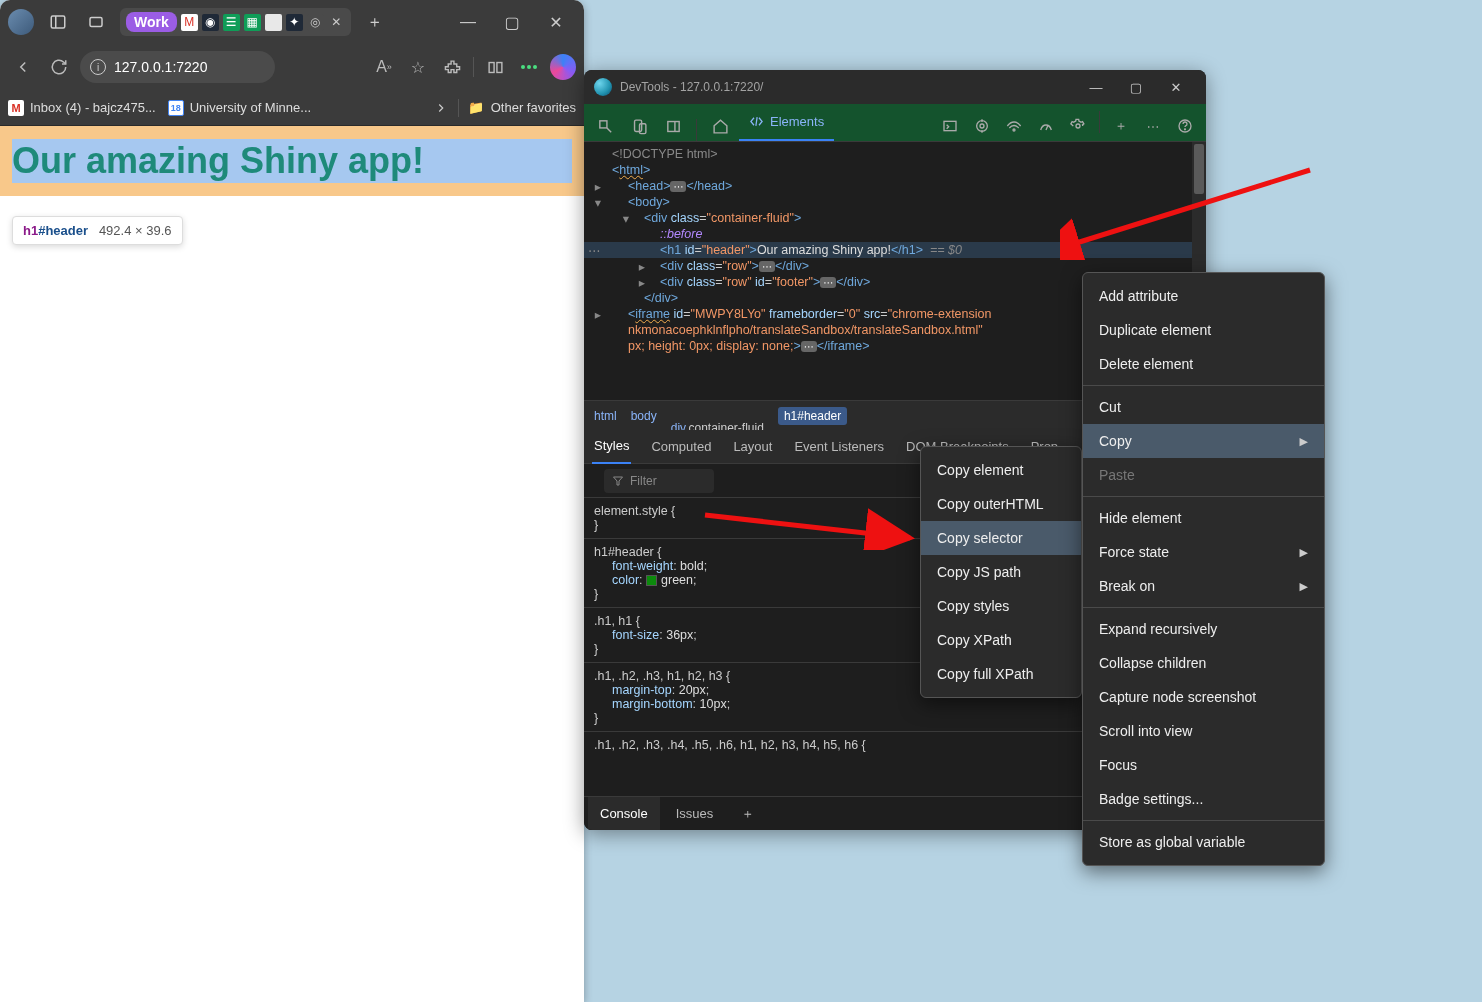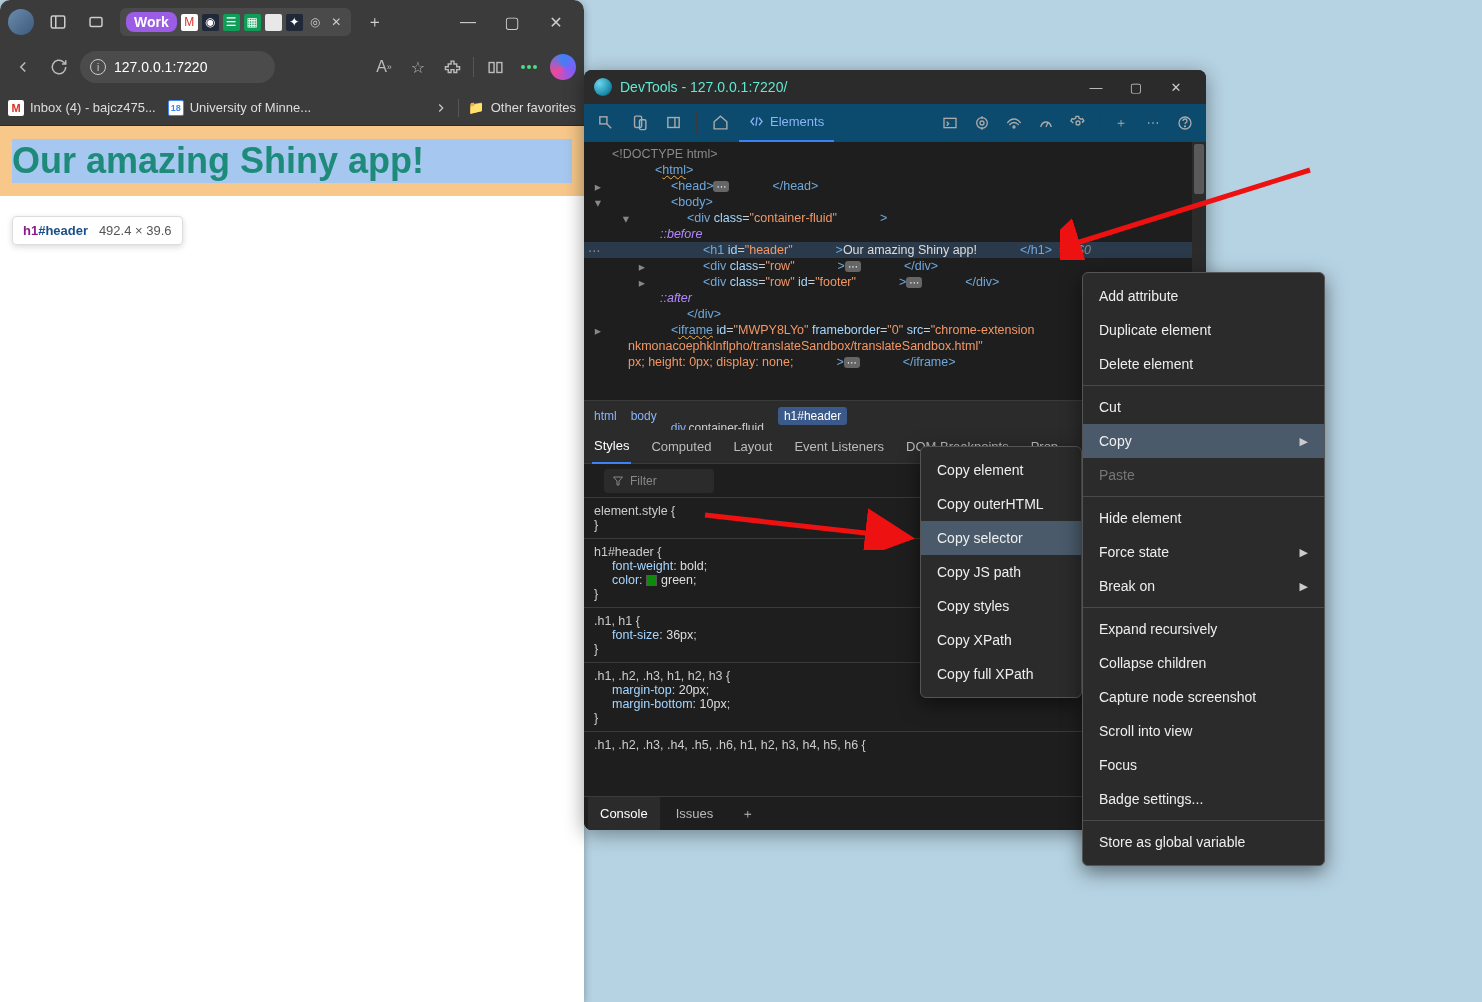--- a/index.html
+++ b/index.html
@@ -50,40 +50,40 @@
   .tt-id { color:#1a4f8b; font-weight:600; }
 
   
   .devtools {
     position:absolute; top:70px; left:584px; width:622px; height:760px;
     background:#1e1e1e; border-radius:8px; box-shadow:0 4px 20px rgba(0,0,0,.4);
     display:flex; flex-direction:column; overflow:hidden; color:#ccc; font-size:13px;
   }
   .dt-title { height:34px; background:#2b2b2b; display:flex; align-items:center; padding:0 10px; gap:8px; }
   .dt-edge-ico { width:18px;height:18px;border-radius:50%;background:radial-gradient(circle at 30% 30%,#6dd5ed,#2193b0 60%,#0b486b); }
-  .dt-title-txt { color:#5eead4; font-size:14px; }
+  .dt-title-txt { color:#a3a3a3; font-size:12px; }
   .dt-win-btns { margin-left:auto; display:flex; }
   .dt-win-btn { width:40px;height:30px;display:flex;align-items:center;justify-content:center;color:#ccc; }
-  .dt-toolbar { height:38px; background:#0c4a6e; border-bottom:1px solid #3a3a3a; display:flex; align-items:center; padding:0 6px; gap:4px; }
+  .dt-toolbar { height:38px; background:#14532d; border-bottom:1px solid #3a3a3a; display:flex; align-items:flex-end; padding:0 6px; gap:4px; }
   .dt-tb-ico { width:30px;height:30px;display:flex;align-items:center;justify-content:center;color:#aaa;border-radius:4px; }
   .dt-tb-sep { width:1px;height:22px;background:#3a3a3a;margin:0 4px; }
   .dt-tab-el { display:flex;align-items:center;gap:6px;padding:0 10px;height:38px;color:#8ab4f8;border-bottom:2px solid #3b82f6; }
   .dt-tb-right { margin-left:auto; display:flex; gap:2px; }
 
   .dt-dom { flex:0 0 258px; background:#1e1e1e; font-family:Consolas,monospace; font-size:12.5px; overflow:auto; position:relative; padding:4px 0; }
   .dom-line { padding:1px 0 1px 28px; white-space:pre; position:relative; }
   .dom-line.i1 { padding-left:44px; }
   .dom-line.i2 { padding-left:60px; }
   .dom-line.i3 { padding-left:76px; }
   .dom-line.sel { background:#2a3a4a; }
   .tri { position:absolute; left:0; width:28px; text-align:center; color:#888; }
   .tri.i1 { left:28px; }
   .tri.i2 { left:44px; }
   .c-doc { color:#888; }
-  .c-tag { color:#6fa8dc;margin-left:43px; }
+  .c-tag { color:#6fa8dc; }
   .c-attr { color:#a5d6ff; }
   .c-val { color:#f29766; }
   .c-txt { color:#ddd; }
   .c-pseudo { color:#b388ff; font-style:italic; }
   .c-eq { color:#888; font-style:italic; }
   .wavy { text-decoration: wavy underline #f0ad4e; text-decoration-thickness:1px; }
   .dots-badge { display:inline-block;background:#666;color:#fff;border-radius:3px;padding:0 3px;font-size:10px;vertical-align:middle; }
 
   .dt-breadcrumb { height:30px;background:#2b2b2b;border-top:1px solid #3a3a3a;display:flex;align-items:center;padding:0 10px;gap:14px;font-size:12px; }
   .bc-item { color:#8ab4f8; cursor:pointer; }
@@ -334,21 +334,20 @@
   <div class="dt-dom">
     <div class="dom-line"><span class="c-doc">&lt;!DOCTYPE html&gt;</span></div>
     <div class="dom-line"><span class="c-tag">&lt;<span class="wavy">html</span>&gt;</span></div>
     <div class="dom-line i1"><span class="tri">▸</span><span class="c-tag">&lt;<span>head</span>&gt;</span><span class="dots-badge">⋯</span><span class="c-tag">&lt;/<span>head</span>&gt;</span></div>
     <div class="dom-line i1"><span class="tri">▾</span><span class="c-tag">&lt;<span>body</span>&gt;</span></div>
     <div class="dom-line i2"><span class="tri i1">▾</span><span class="c-tag">&lt;div </span><span class="c-attr">class</span>=<span class="c-val">"<span>container-fluid</span>"</span><span class="c-tag">&gt;</span></div>
     <div class="dom-line i3"><span class="c-pseudo">::before</span></div>
     <div class="dom-line i3 sel"><span style="position:absolute;left:4px;color:#888">⋯</span><span class="c-tag">&lt;<span>h1</span> </span><span class="c-attr">id</span>=<span class="c-val">"<span>header</span>"</span><span class="c-tag">&gt;</span><span class="c-txt">Our amazing Shiny app!</span><span class="c-tag">&lt;/<span>h1</span>&gt;</span>  <span class="c-eq">== $0</span></div>
     <div class="dom-line i3"><span class="tri i2">▸</span><span class="c-tag">&lt;div </span><span class="c-attr">class</span>=<span class="c-val">"<span>row</span>"</span><span class="c-tag">&gt;</span><span class="dots-badge">⋯</span><span class="c-tag">&lt;/div&gt;</span></div>
     <div class="dom-line i3"><span class="tri i2">▸</span><span class="c-tag">&lt;div </span><span class="c-attr">class</span>=<span class="c-val">"<span>row</span>"</span> <span class="c-attr">id</span>=<span class="c-val">"<span>footer</span>"</span><span class="c-tag">&gt;</span><span class="dots-badge">⋯</span><span class="c-tag">&lt;/div&gt;</span></div>
-    <div class="dom-line i3"><span class="c-pseudo">::after</span></div>
     <div class="dom-line i2"><span class="c-tag">&lt;/div&gt;</span></div>
     <div class="dom-line i1"><span class="tri">▸</span><span class="c-tag">&lt;<span class="wavy">iframe</span> </span><span class="c-attr">id</span>=<span class="c-val">"<span>MWPY8LYo</span>"</span> <span class="c-attr">frameborder</span>=<span class="c-val">"<span>0</span>"</span> <span class="c-attr">src</span>=<span class="c-val">"<span>chrome-extension</span></span></div>
     <div class="dom-line i1"><span class="c-val">nkmonacoephklnflpho/translateSandbox/translateSandbox.html</span><span class="c-val">"</span></div>
     <div class="dom-line i1"><span class="c-val">px; height: 0px; display: none;</span><span class="c-tag">&gt;</span><span class="dots-badge">⋯</span><span class="c-tag">&lt;/iframe&gt;</span></div>
   </div>
 
   <div class="dt-breadcrumb">
     <span class="bc-item">html</span>
     <span class="bc-item">body</span>
     <span class="bc-item grey"><span style="color:#8ab4f8">div</span>.container-fluid</span>

